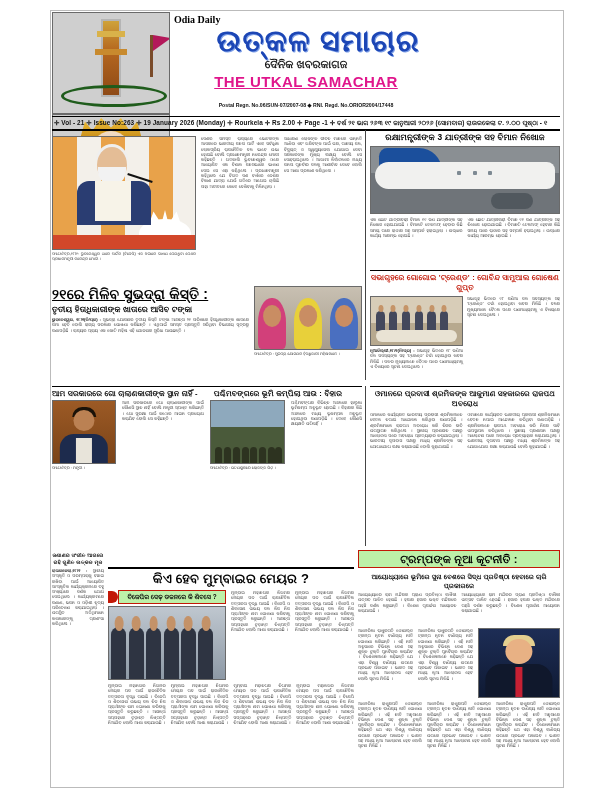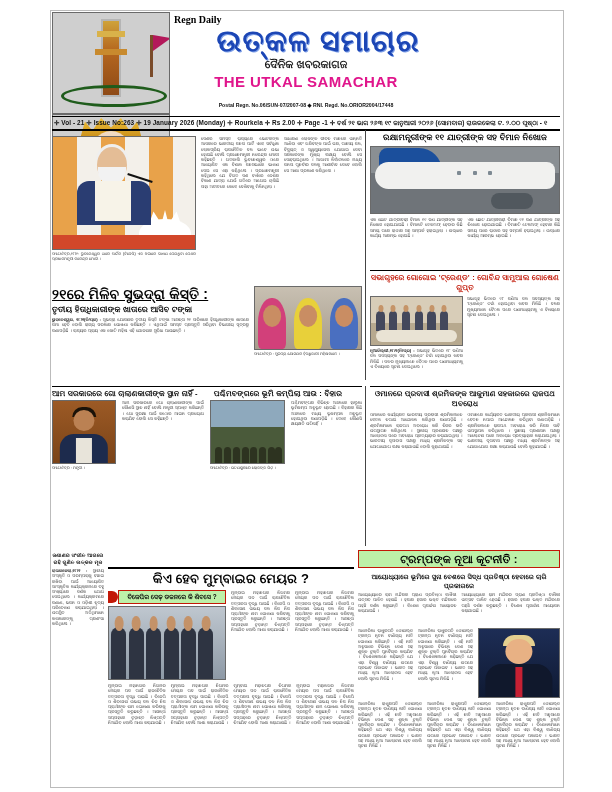--- a/index.html
+++ b/index.html
@@ -26,21 +26,21 @@
   .mh-photo-l .hedge{position:absolute;left:8px;bottom:6px;width:100px;height:16px;border:3px solid #1f5c1c;border-radius:50%;}
 
   .mh-center{position:absolute;left:120px;top:0;width:268px;height:100px;text-align:center;}
   .odia-daily{position:absolute;left:2px;top:2px;font-family:"Liberation Serif",serif;font-weight:bold;font-size:10px;color:#000;}
   .url-bar{position:absolute;left:68px;top:1px;width:198px;height:13px;background:#000;color:#fff;
      font-family:"Liberation Serif",serif;font-size:8.5px;line-height:13px;text-align:center;letter-spacing:.2px;}
   .mh-title-od{position:absolute;left:12px;top:14px;width:268px;font-size:30px;line-height:30px;color:#1c46b5;
      font-weight:bold;letter-spacing:1px;text-shadow:1px 1px 0 #7fa0e8;}
   .mh-sub-od{position:absolute;left:0;top:46px;width:268px;font-size:11px;color:#1a1a1a;font-weight:bold;}
   .mh-title-en{position:absolute;left:0;top:61px;width:268px;font-family:"Liberation Sans",sans-serif;
-     font-weight:bold;font-size:15px;color:#e0168c;letter-spacing:.4px;}
+     font-weight:bold;font-size:15px;color:#e0168c;letter-spacing:.4px;text-decoration:underline;}
   .mh-pub{position:absolute;left:2px;top:78px;width:264px;height:11px;background:#000;color:#fff;
      font-size:7.6px;font-weight:bold;line-height:11px;letter-spacing:.2px;}
   .mh-reg{position:absolute;left:0;top:90px;width:268px;font-size:5.2px;font-weight:bold;color:#111;}
 
   .mh-photo-r{position:absolute;right:0;top:0;width:116px;height:100px;border:1px solid #222;
      background:radial-gradient(ellipse at 50% 45%, #6a1020 0 55%, #240308 100%);overflow:hidden;}
   .sai{position:absolute;left:50%;top:16px;transform:translateX(-50%);width:46px;height:56px;border-radius:50% 50% 46% 46%;
      background:linear-gradient(#f2dcc5,#d8b495);}
   .crown{position:absolute;left:50%;top:2px;transform:translateX(-50%);width:62px;height:22px;
      background:linear-gradient(#f2c43c,#c78b16);clip-path:polygon(0 100%,8% 20%,20% 62%,34% 4%,50% 48%,66% 4%,80% 62%,92% 20%,100% 100%);}
@@ -123,21 +123,21 @@
 
   <div class="masthead">
 
     <div class="mh-photo-l photo">
       <div class="tower"></div>
       <div class="flag"></div>
       <div class="hedge"></div>
     </div>
 
     <div class="mh-center">
-      <div class="odia-daily">Regn Daily</div>
+      <div class="odia-daily">Odia Daily</div>
       <div class="mh-title-od">ଉତ୍କଳ ସମାଚାର</div>
       <div class="mh-sub-od">ଦୈନିକ ଖବରକାଗଜ</div>
       <div class="mh-title-en">THE UTKAL SAMACHAR</div>
       <div class="mh-reg">Postal Regn. No.06/SUN-07/2007-08 ◆ RNI. Regd. No.ORIOR2004/17448</div>
     </div>
 
     <div class="mh-photo-r photo">
       <div class="crown"></div>
       <div class="sai"></div>
       <div class="robe-c"></div>
@@ -176,21 +176,21 @@
       <div style="flex:1;display:flex;gap:5px;">
         <div class="body-od" style="flex:1;">ଦେଶର ସମସ୍ତ ରାଜ୍ୟରେ ଭୋଟରଙ୍କ ଆଦରରେ ଭାରତୀୟ ଜନତା ପାର୍ଟି ଏବେ ସର୍ବାଧିକ ଲୋକପ୍ରିୟ ରାଜନୈତିକ ଦଳ ଭାବେ ଉଭା ହୋଇଛି ବୋଲି ପ୍ରଧାନମନ୍ତ୍ରୀ ନରେନ୍ଦ୍ର ମୋଦୀ କହିଛନ୍ତି । ଗତକାଲି ଭୁବନେଶ୍ୱର ଠାରେ ଆୟୋଜିତ ଏକ ବିଶାଳ ଜନସଭାରେ ଭାଷଣ ଦେଇ ସେ ଏହା କହିଥିଲେ । ପ୍ରଧାନମନ୍ତ୍ରୀ କହିଥିଲେ ଯେ ବିଗତ ଦଶ ବର୍ଷରେ ଦେଶର ବିକାଶ ଯାତ୍ରା ଯେଉଁ ଗତିରେ ଆଗେଇ ଚାଲିଛି ତାହା ଅତୀତରେ କେବେ ଦେଖିବାକୁ ମିଳିନଥିଲା ।</div>
         <div class="body-od" style="flex:1;">ସାଧାରଣ ଲୋକଙ୍କ ଜୀବନ ମାନରେ ଉନ୍ନତି ଆଣିବା ଏବଂ ଗରିବଙ୍କ ପାଇଁ ଘର, ପାନୀୟ ଜଳ, ବିଦ୍ୟୁତ୍ ଓ ସ୍ୱାସ୍ଥ୍ୟସେବା ଯୋଗାଇ ଦେବା ସରକାରଙ୍କ ମୁଖ୍ୟ ଲକ୍ଷ୍ୟ ବୋଲି ସେ ଦୋହରାଇଥିଲେ । ଆଗାମୀ ନିର୍ବାଚନରେ ମଧ୍ୟ ଜନତା ପୁନର୍ବାର ଦଳକୁ ଆଶୀର୍ବାଦ ଦେବେ ବୋଲି ସେ ଆଶା ପ୍ରକାଶ କରିଥିଲେ ।</div>
       </div>
     </div>
   </div>
 
   <div style="position:absolute;left:365px;top:130px;width:1px;height:250px;background:#444;"></div>
 
   <div class="colwrap" style="left:370px;top:132px;width:190px;">
-    <div class="hl" style="font-size:8.4px;text-align:center;line-height:11px;">ରକ୍ଷାମନ୍ତ୍ରୀଙ୍କ ୧୧ ଯାତ୍ରୀଙ୍କ ସହ ବିମାନ ନିଖୋଜ</div>
+    <div class="hl" style="font-size:8.4px;text-align:center;line-height:11px;">ରକ୍ଷାମନ୍ତ୍ରୀଙ୍କ 3 ଯାତ୍ରୀଙ୍କ ସହ ବିମାନ ନିଖୋଜ</div>
     <div class="photo ph-plane" style="height:66px;margin-top:3px;">
       <div class="tail"></div>
       <div class="fus"></div>
       <div class="win" style="left:46%"></div>
       <div class="win" style="left:54%"></div>
       <div class="win" style="left:62%"></div>
       <div class="eng"></div>
     </div>
     <div style="display:flex;gap:5px;margin-top:3px;">
       <div class="body-od" style="flex:1;">ଏକ ଛୋଟ ଯାତ୍ରୀବାହୀ ବିମାନ ୧୧ ଜଣ ଯାତ୍ରୀଙ୍କ ସହ ନିଖୋଜ ହୋଇଯାଇଛି । ବିମାନଟି ଟେକଅଫ୍ ହେବାର କିଛି ସମୟ ପରେ ରାଡାର ସହ ସମ୍ପର୍କ ହରାଇଥିଲା । ଉଦ୍ଧାର କାର୍ଯ୍ୟ ଆରମ୍ଭ ହୋଇଛି ।</div>

